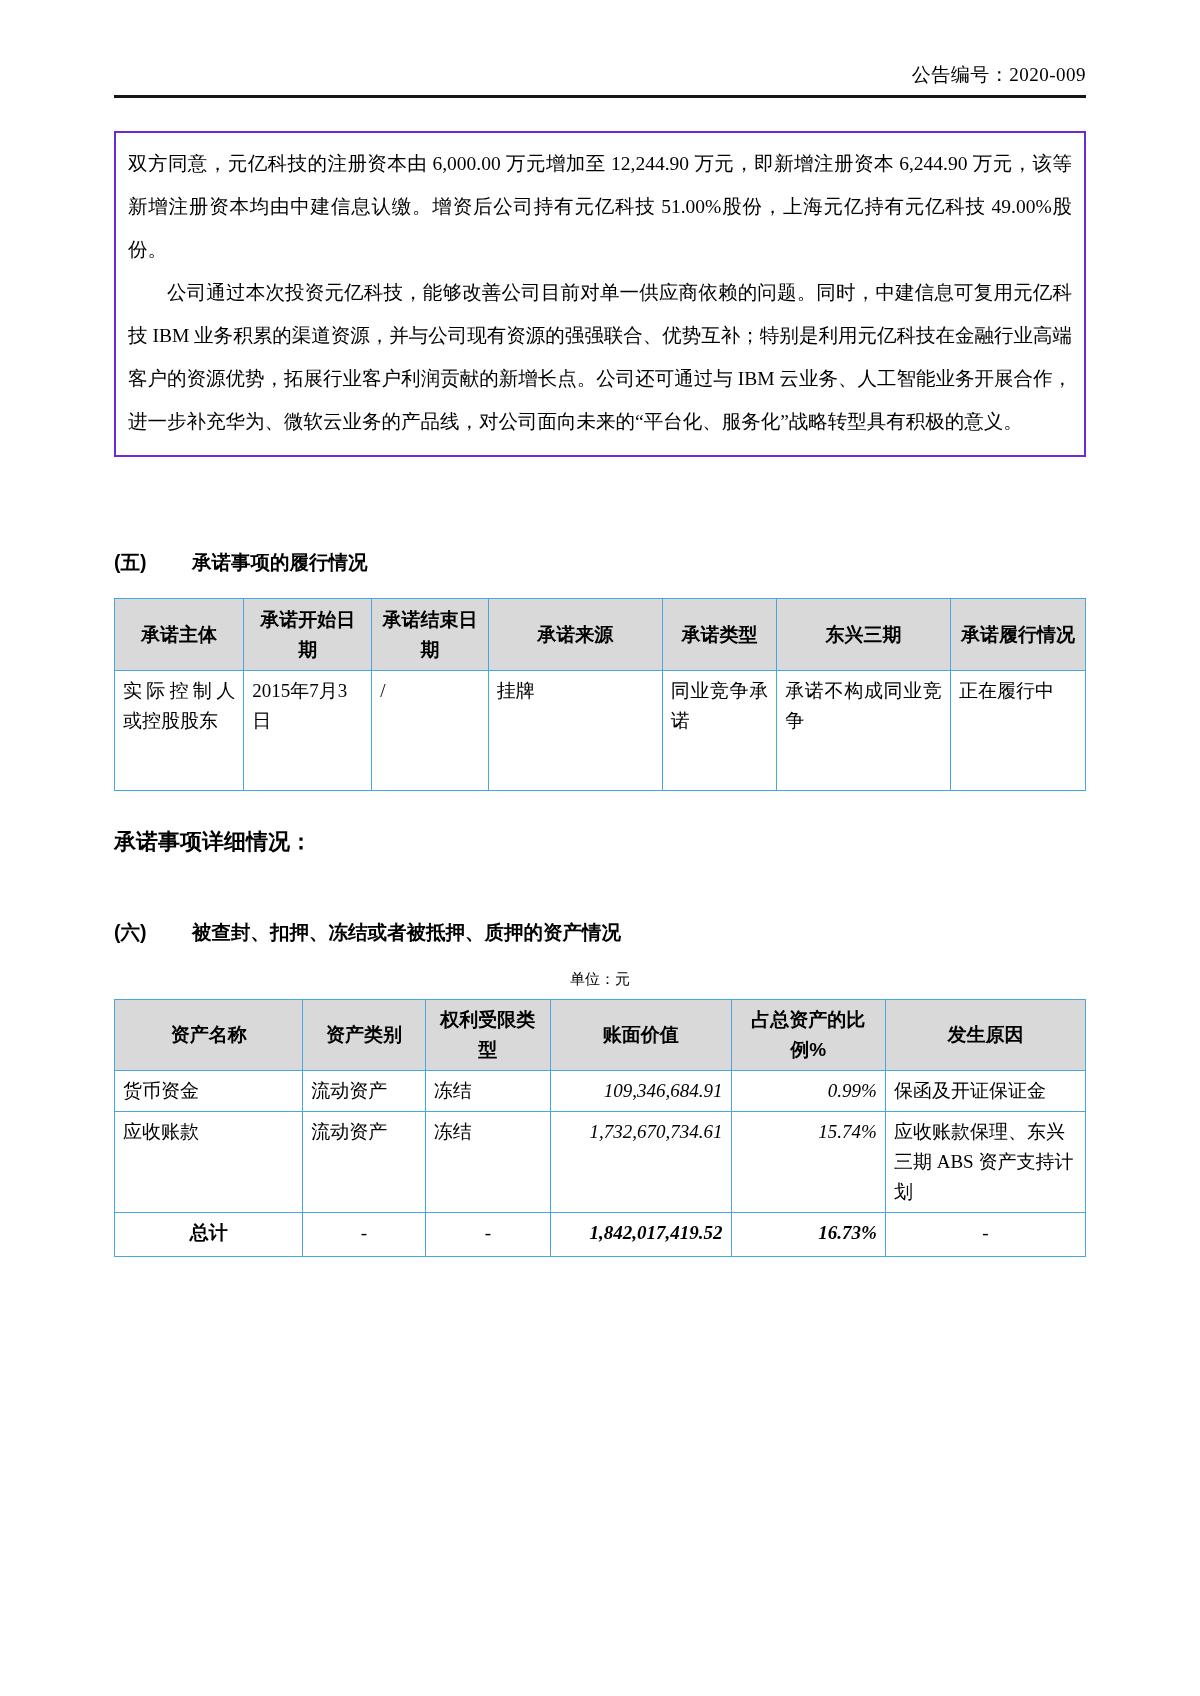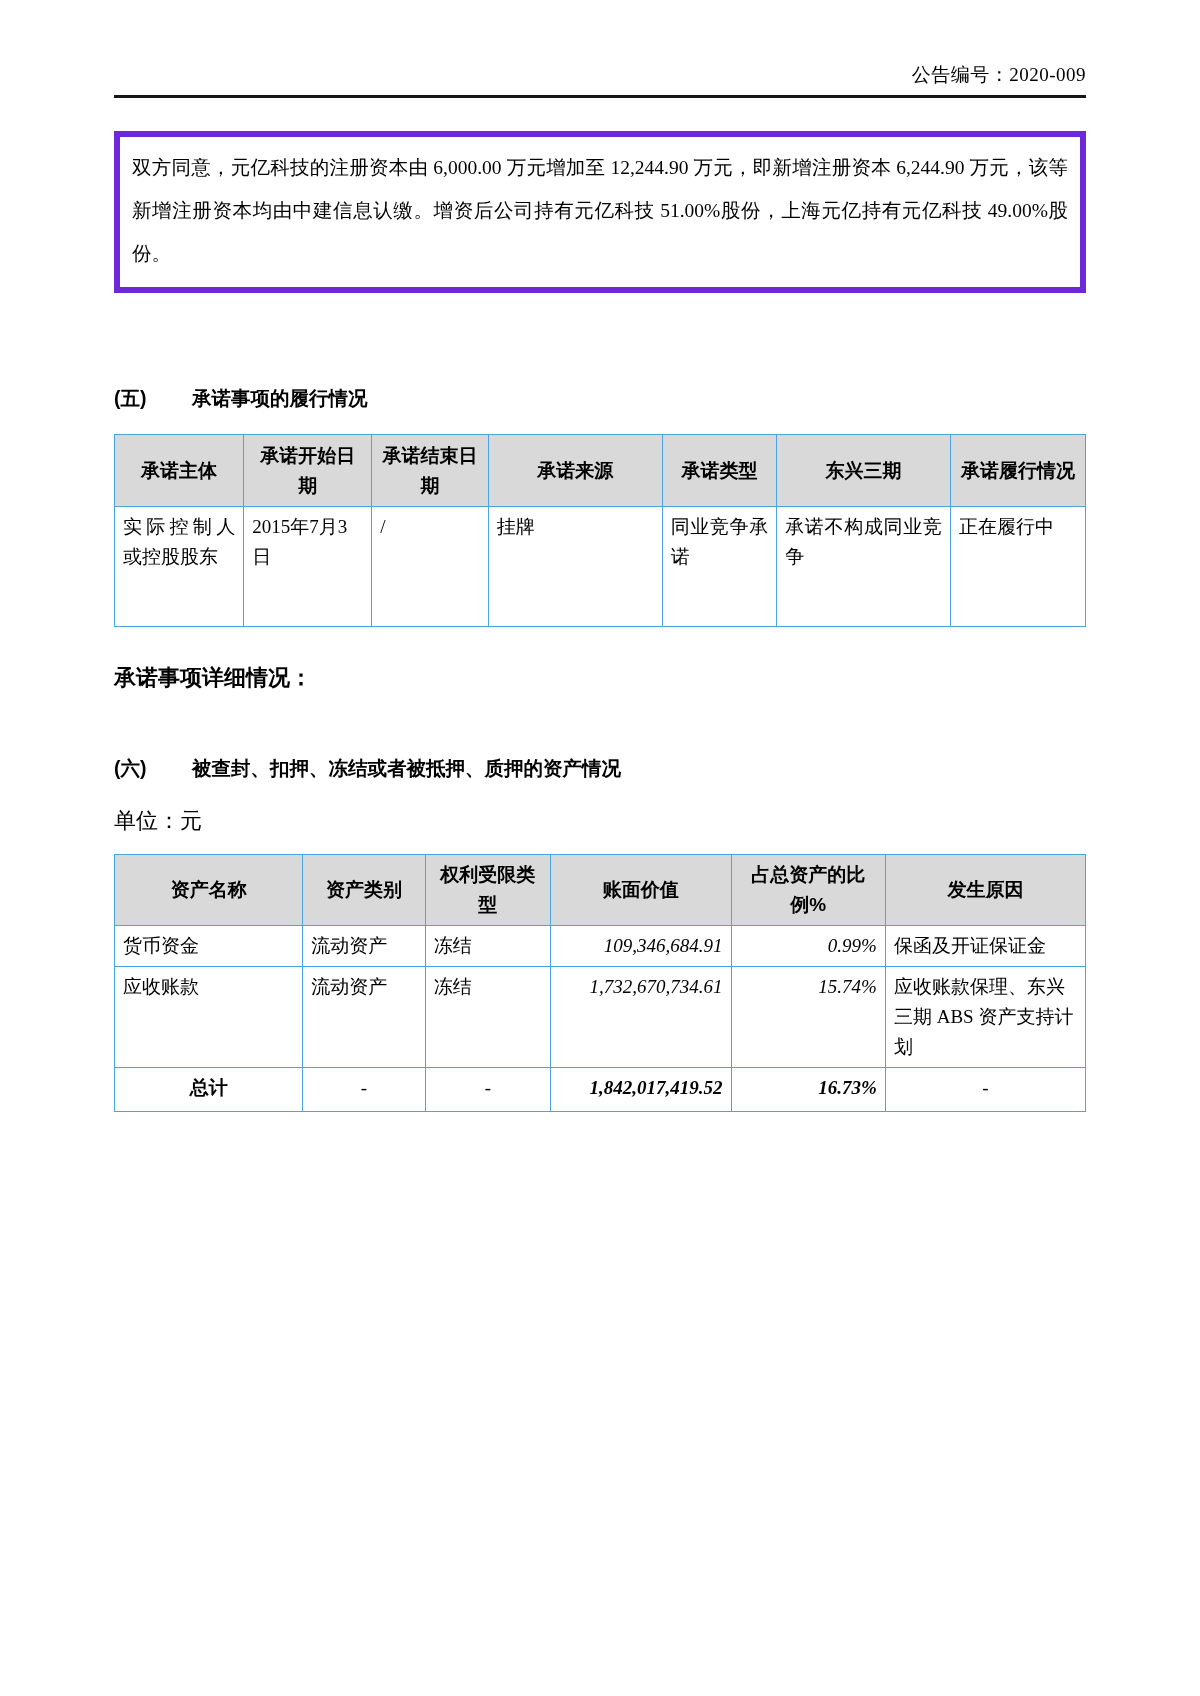--- a/index.html
+++ b/index.html
@@ -26,21 +26,21 @@
     font-size: 19px;
     letter-spacing: 0.5px;
   }
   .header-rule {
     margin-top: 7px;
     border-bottom: 3px solid #161616;
   }
 
   
   .text-box {
-    border: 6px solid #6d28d9;
+    border: 2px solid #6d28d9;
     padding: 9px 12px 12px 12px;
     font-size: 19.5px;
     line-height: 43px;
     text-align: justify;
   }
   .text-box p { margin: 0; }
   .indent { text-indent: 2em; }
   .box-1 { margin-top: 33px; }
   .box-2 { margin-top: 4px; }
 
@@ -58,23 +58,23 @@
   .sub-heading {
     font-family: "Liberation Sans", "DejaVu Sans", sans-serif;
     font-weight: bold;
     font-size: 22px;
     margin-top: 36px;
     margin-bottom: 14px;
   }
 
   .unit-label {
     margin-top: 24px;
-    margin-bottom: 18px;
-    text-align: left;
-    font-size: 22px;
+    margin-bottom: 10px;
+    text-align: center;
+    font-size: 15px;
   }
 
   
   table {
     width: 100%;
     border-collapse: collapse;
     table-layout: fixed;
     font-size: 19px;
     border-radius: 12px;
   }
@@ -124,20 +124,21 @@
 <body>
 
 <div class="page">
   <div class="content">
 
     <div class="doc-header">公告编号：2020-009</div>
     <div class="header-rule"></div>
 
     <div class="text-box box-1">
       <p>双方同意，元亿科技的注册资本由 6,000.00 万元增加至 12,244.90 万元，即新增注册资本 6,244.90 万元，该等新增注册资本均由中建信息认缴。增资后公司持有元亿科技 51.00%股份，上海元亿持有元亿科技 49.00%股份。</p>
+      <p class="indent">公司通过本次投资元亿科技，能够改善公司目前对单一供应商依赖的问题。同时，中建信息可复用元亿科技 IBM 业务积累的渠道资源，并与公司现有资源的强强联合、优势互补；特别是利用元亿科技在金融行业高端客户的资源优势，拓展行业客户利润贡献的新增长点。公司还可通过与 IBM 云业务、人工智能业务开展合作，进一步补充华为、微软云业务的产品线，对公司面向未来的“平台化、服务化”战略转型具有积极的意义。</p>
     </div>
 
     <div class="section-heading heading-5">
       <span class="sec-num">(五)</span>
       <span>承诺事项的履行情况</span>
     </div>
 
     <table class="tbl t1">
       <colgroup>
         <col style="width:13.3%">

